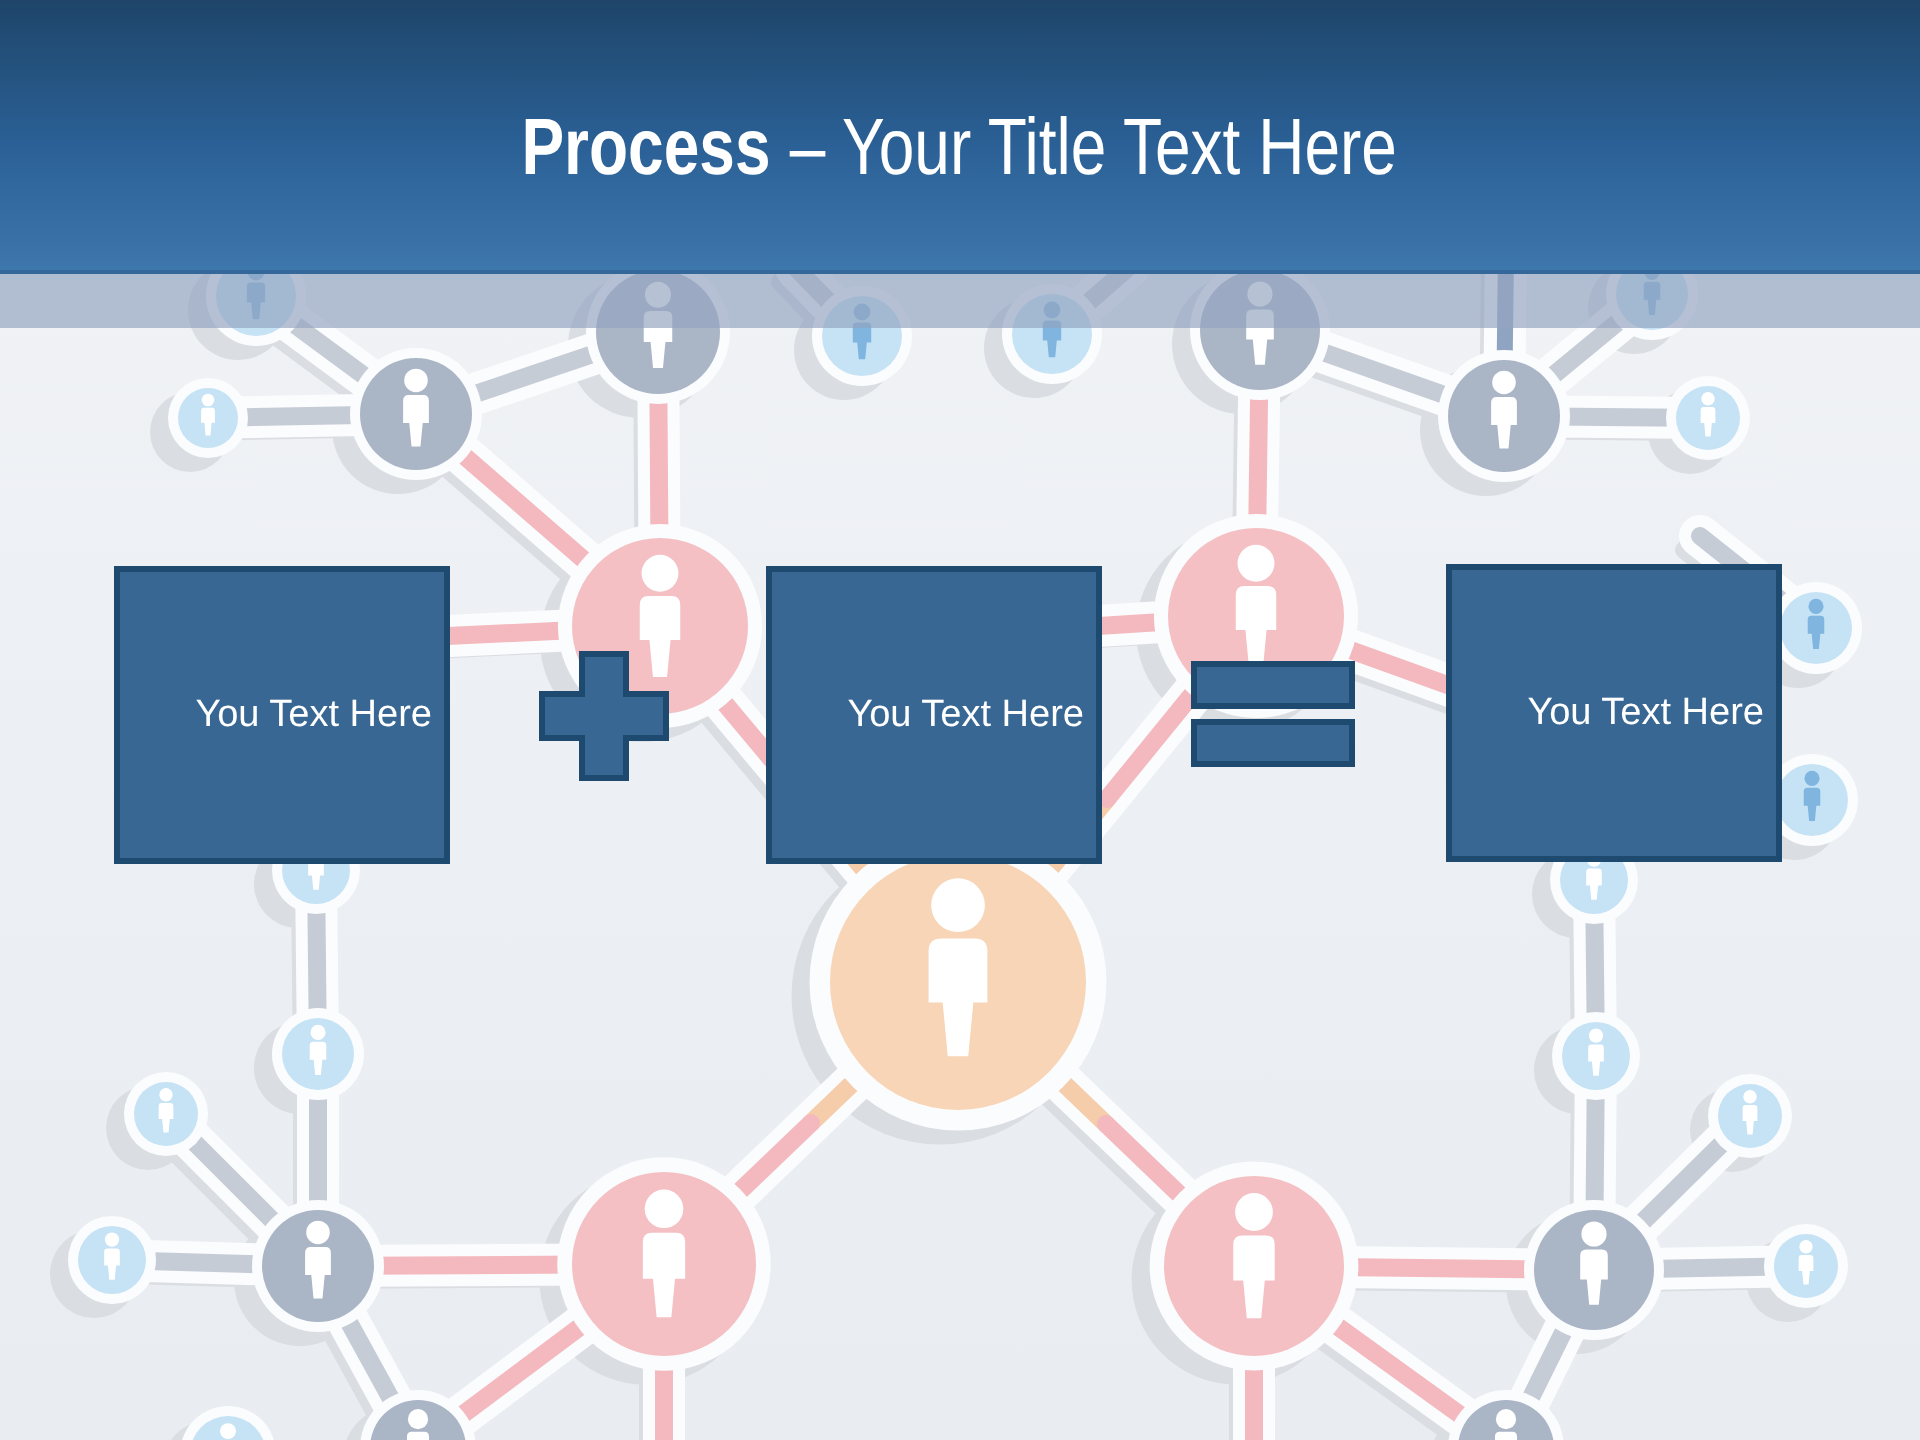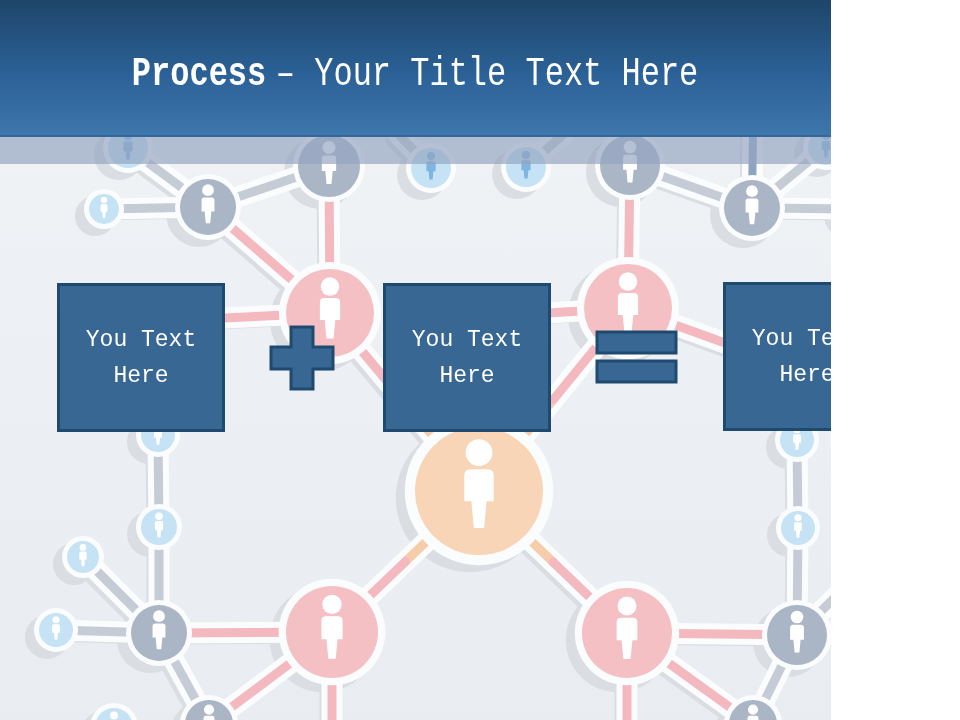--- a/index.html
+++ b/index.html
@@ -1,40 +1,40 @@
 <!DOCTYPE html>
 <html style="--accent: #376792; --box-border: #1f4a70; --box-text: #ffffff; --title-color: #ffffff; --hdr-top: #1e4569; --hdr-mid: #2b6197; --hdr-bot: #3e77ac;"><head>
 <meta charset="utf-8">
 <style>
   html,body{margin:0;padding:0;background:#fff;}
   .slide{
-    position:relative;width:831px;height:720px;overflow:hidden;
-    font-family:Liberation Mono, monospace;
+    position:relative;width:960px;height:720px;overflow:hidden;
+    font-family:Liberation Sans, sans-serif;
     background:linear-gradient(180deg,#f2f4f7 0%,#eceff3 55%,#e9ecf1 100%);
   }
   #network{position:absolute;left:0;top:0;width:960px;height:720px;z-index:1;}
   .header{
     position:absolute;left:0;top:0;width:100%;height:137px;z-index:3;
     background:linear-gradient(180deg,var(--hdr-top,#1e4569) 0%,var(--hdr-mid,#2b6197) 55%,var(--hdr-bot,#3e77ac) 100%);
     border-bottom:2px solid #35689a;box-sizing:border-box;
     display:flex;align-items:center;justify-content:center;
   }
   .title{
     margin:0;padding-top:14px;color:var(--title-color,#fff);
     font-size:40px;font-weight:normal;white-space:nowrap;
     transform:scaleX(0.8);transform-origin:50% 50%;
     letter-spacing:0px;
   }
   .title .bold{font-weight:bold;}
   .title .rest{font-weight:normal;margin-left:12px;}
   .tbox{
     position:absolute;width:168px;height:149px;z-index:2;box-sizing:border-box;
     background:var(--accent,#376792);border:3px solid var(--box-border,#1f4a70);
-    display:flex;align-items:center;justify-content:flex-start;text-align:center;
-    color:var(--box-text,#fff);font-size:23px;line-height:36px;cursor:default;
+    display:flex;align-items:center;justify-content:flex-end;text-align:center;
+    color:var(--box-text,#fff);font-size:19px;line-height:36px;cursor:default;
   }
   .tbox .lbl{display:block;padding:0 6px;max-width:150px;}
   #box1{left:57px;top:283px;}
   #box2{left:383px;top:283px;}
   #box3{left:723px;top:282px;}
   .op{position:absolute;z-index:2;line-height:0;}
   .op-plus{left:268px;top:324px;}
   .op-equals{left:595px;top:330px;}
   .op svg .shape{fill:var(--accent,#376792);stroke:var(--box-border,#1f4a70);stroke-width:3;}
 </style>

